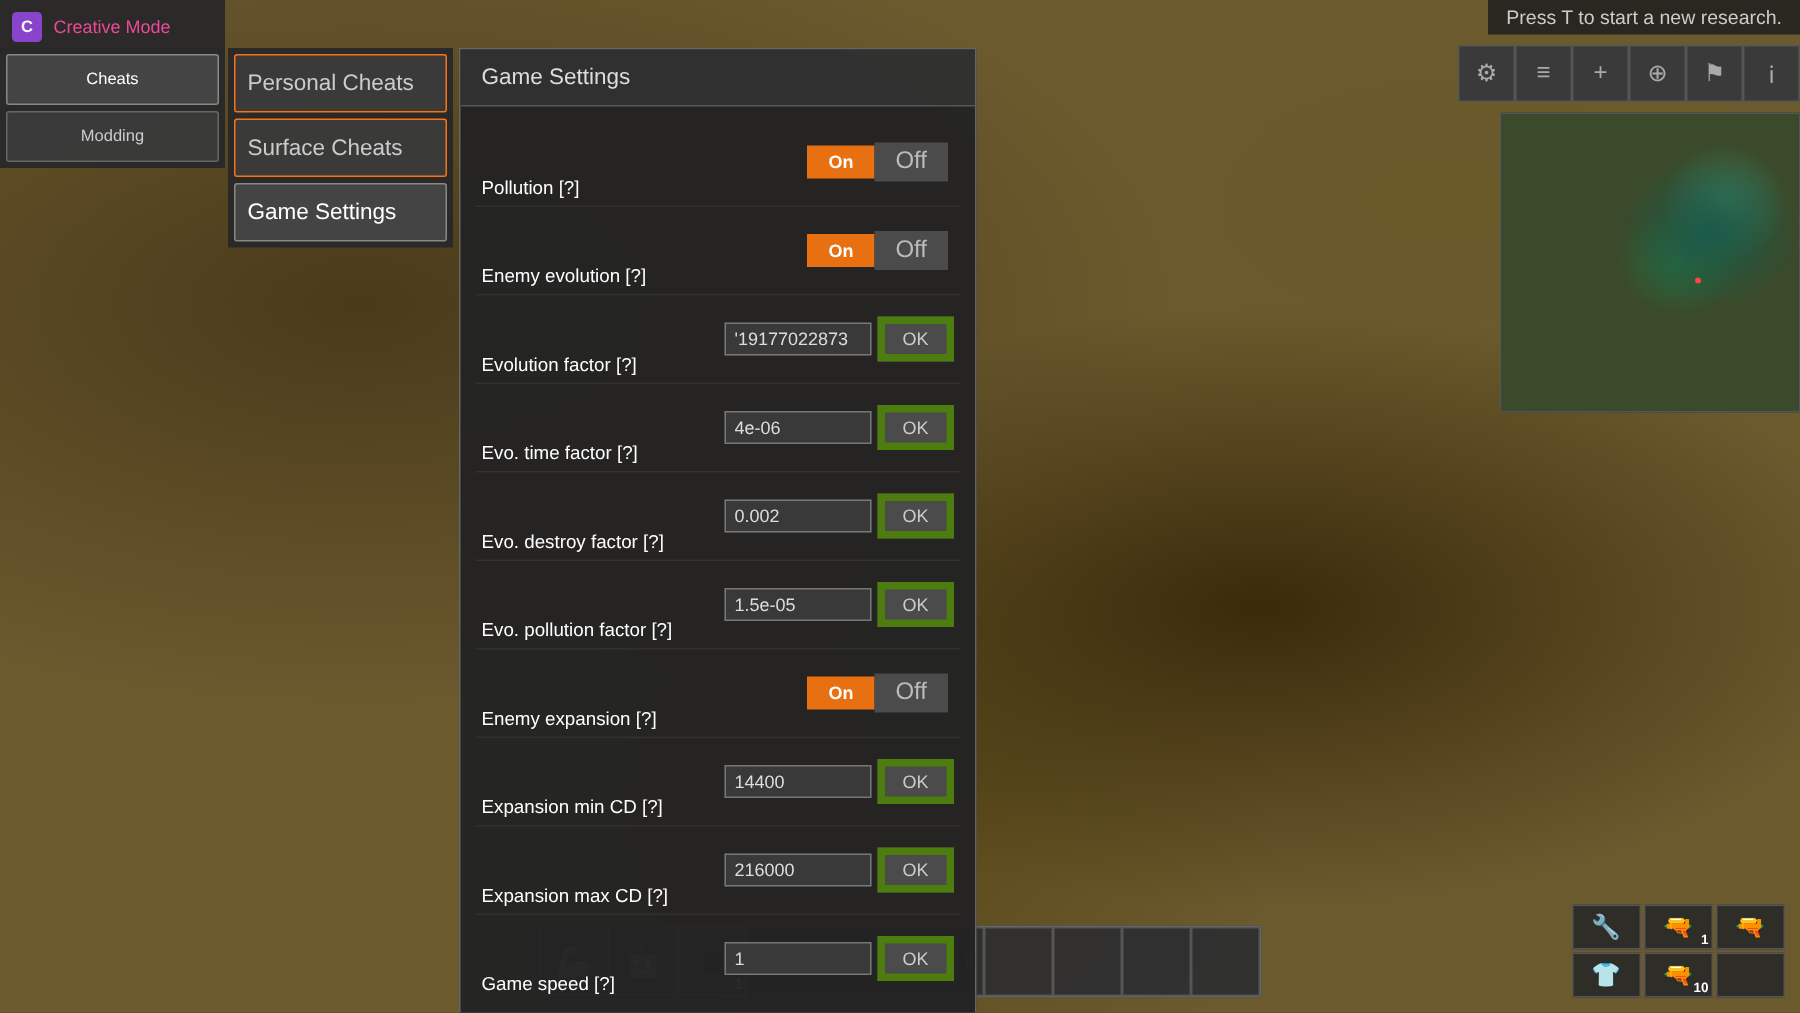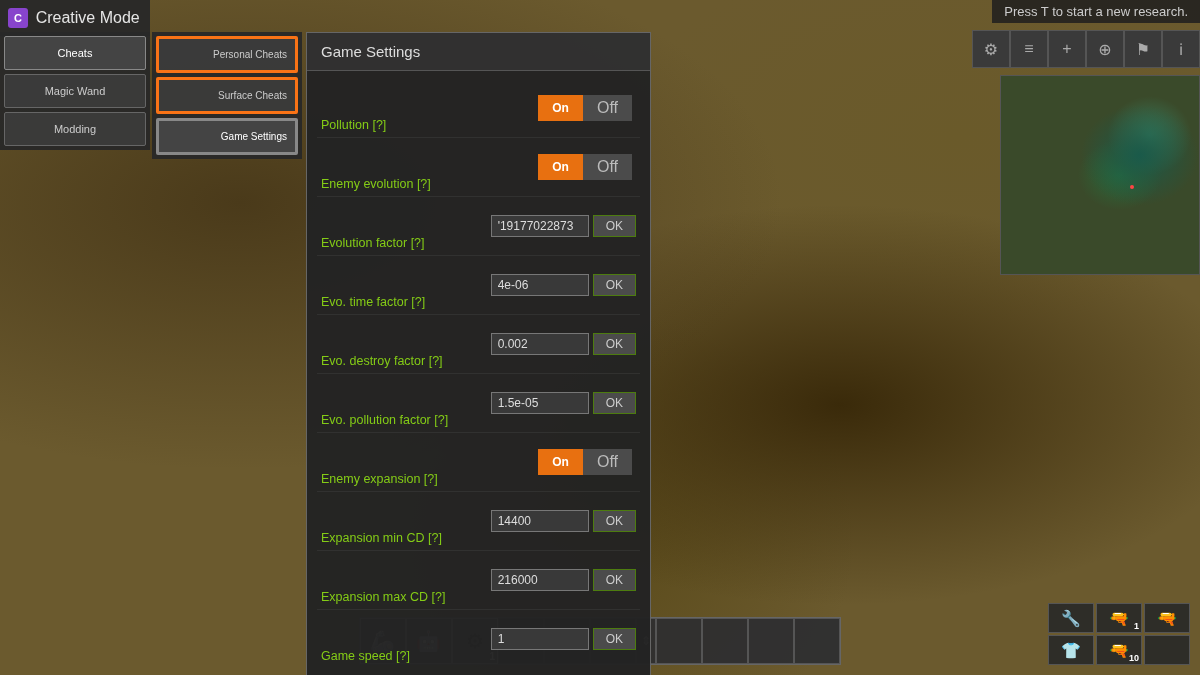--- a/index.html
+++ b/index.html
@@ -112,22 +112,22 @@
       display: inline-flex;
       align-items: center;
       justify-content: center;
       color: white;
       font-size: 11px;
       font-weight: bold;
       vertical-align: middle;
       margin-right: 4px;
     }
     #creative-logo span {
-      color: #e5e5e5;
-      font-size: 16px;
+      color: #ec4899;
+      font-size: 12px;
       vertical-align: middle;
     }
 
     
     #left-sidebar {
       position: absolute;
       top: 32px;
       left: 0;
       width: 150px;
       background: rgba(40,40,40,0.95);
@@ -161,26 +161,26 @@
       width: 150px;
       background: rgba(40,40,40,0.95);
       z-index: 200;
       padding: 4px;
       display: flex;
       flex-direction: column;
       gap: 4px;
     }
     #cheats-submenu .nav-btn {
       background: rgba(60,60,60,0.9);
-      border: 3px solid #f97316;
+      border: 1px solid #f97316;
       color: #ccc;
       padding: 10px 8px;
-      text-align: right;
-      cursor: pointer;
-      font-size: 10px;
+      text-align: left;
+      cursor: pointer;
+      font-size: 15px;
       border-radius: 2px;
     }
     #cheats-submenu .nav-btn.active {
       background: rgba(70,70,70,0.95);
       border-color: #888;
       color: #fff;
     }
 
     
     #game-settings-panel {
@@ -204,28 +204,29 @@
       padding: 8px 10px;
     }
     .setting-row {
       display: flex;
       align-items: center;
       padding: 5px 4px;
       border-bottom: 1px solid rgba(80,80,80,0.3);
     }
     .setting-row:last-child { border-bottom: none; align-items: center; }
     .setting-label {
-      color: #84cc16;
+      color: #ffffff;
       flex: 1;
       font-size: 12.5px;
       margin-top: 34px;
     }
     .toggle-group {
       display: flex;
       margin-right: 4px;
+      align-items: center;
     }
     .toggle-on {
       background: #e87010;
       color: white;
       border: none;
       padding: 4px 14px;
       cursor: pointer;
       font-size: 12px;
       font-weight: bold;
     }
@@ -241,21 +242,21 @@
       background: rgba(60,60,60,0.9);
       border: 1px solid #777;
       color: #ddd;
       padding: 3px 6px;
       width: 98px;
       font-size: 12px;
       margin-right: 4px;
     }
     .ok-btn {
       background: rgba(80,80,80,0.9);
-      border: 1px solid #4d7c0f;
+      border: 5px solid #4d7c0f;
       color: #ccc;
       padding: 3px 12px;
       cursor: pointer;
       font-size: 12px;
     }
 
     
     #hotbar {
       position: absolute;
       bottom: 10px;
@@ -365,23 +366,20 @@
 <div id="creative-logo">
   <span class="logo-icon">C</span>
   <span>Creative Mode</span>
 </div>
 
 <div id="left-sidebar">
   <div class="nav-btn active">
     <span>Cheats</span>
   </div>
   <div class="nav-btn">
-    <span>Magic Wand</span>
-  </div>
-  <div class="nav-btn">
     <span>Modding</span>
   </div>
 </div>
 
 <div id="cheats-submenu">
   <div class="nav-btn">
     <span>Personal Cheats</span>
   </div>
   <div class="nav-btn">
     <span>Surface Cheats</span>

